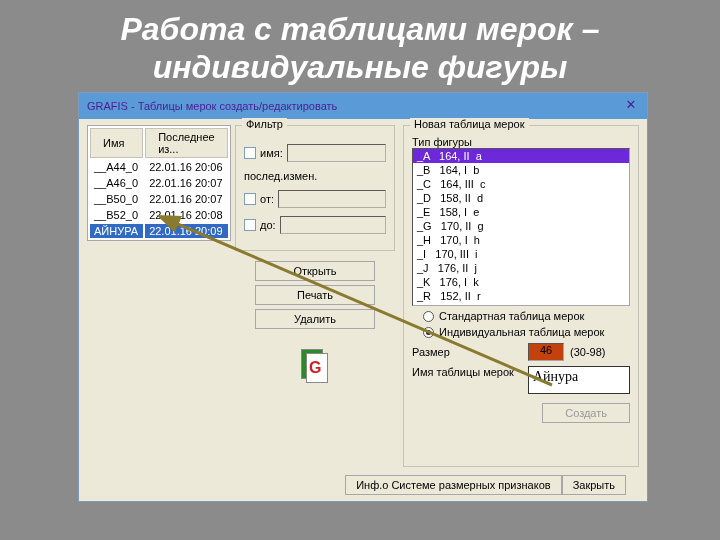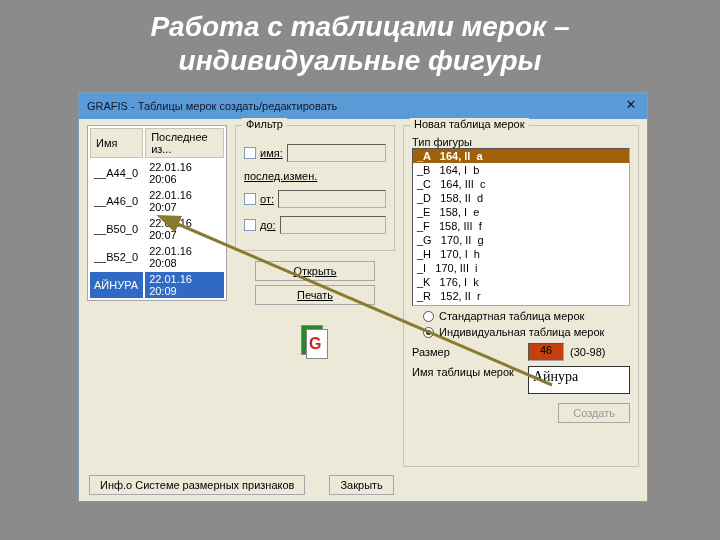--- a/index.html
+++ b/index.html
@@ -1,51 +1,51 @@
 <!DOCTYPE html>
 <html><head>
 <meta charset="utf-8">
 <style>
   * { box-sizing: border-box; font-family: Tahoma, Arial, sans-serif; font-size: 11px; }
   body { margin: 0; width: 720px; height: 540px; background: #8b8b8b; overflow: hidden; }
-  .slide-title { color: #fff; font-size: 28px; font-weight: bold; text-align: center; padding: 10px 30px 4px; font-style: italic; line-height: 1.2; }
+  .slide-title { color: #fff; font-size: 32px; font-weight: bold; text-align: center; padding: 10px 30px 4px; font-style: italic; line-height: 1.2; }
   .window { position: absolute; left: 78px; top: 92px; width: 570px; height: 410px; background: #ece9d8; border: 1px solid #7f9cba; }
-  .titlebar { background: #5a9ad6; color: #0f172a; padding: 5px 8px; font-size: 12px; display: flex; justify-content: space-between; align-items: center; }
+  .titlebar { background: #5a9ad6; color: #4c1d95; padding: 5px 8px; font-size: 12px; display: flex; justify-content: space-between; align-items: center; }
   .titlebar .close { width: 16px; height: 16px; text-align: center; line-height: 14px; cursor: default; font-size: 13px; }
   .body { display: flex; padding: 6px 8px 8px; gap: 8px; height: calc(100% - 52px); }
   .col-left { width: 140px; }
   .table { border: 1px solid #a7a6aa; background: #fff; width: 100%; }
-  .table th { background: #ece9d8; border: 1px solid #c5c2b8; font-weight: normal; padding: 2px 5px; text-align: left; }
+  .table th { background: #ece9d8; border: 1px solid #c5c2b8; font-weight: normal; padding: 2px 12px; text-align: left; }
   .table td { padding: 1px 4px; border-right: 1px solid transparent; }
   .table tr.sel td { background: #316ac5; color: #fff; }
-  .col-mid { width: 160px; position: relative; text-decoration: underline; }
+  .col-mid { width: 160px; position: relative; }
   .group { border: 1px solid #c5c2b8; padding: 10px 8px 8px; position: relative; margin-bottom: 10px; }
   .group-title { position: absolute; top: -8px; left: 6px; background: #ece9d8; padding: 0 4px; }
   .filter-row { display: flex; align-items: center; gap: 4px; margin: 8px 0; text-align: center; }
   .cb { width: 12px; height: 12px; border: 1px solid #7f9cba; background: #fff; display: inline-block; flex-shrink: 0; }
   .txtin { background: #ece9d8; border: 1px inset #b2afaa; height: 18px; flex: 1; min-width: 0; }
   .btn { border: 1px solid #a7a6aa; background: #ece9d8; padding: 3px 8px; width: 100%; margin: 4px 0; text-align: center; cursor: default; }
   .btn-wrap { width: 120px; margin: 4px auto 0; }
   .app-icon { width: 28px; height: 34px; margin: 20px auto 0; position: relative; }
   .app-icon .card { position: absolute; width: 22px; height: 30px; background: #fff; border: 1px solid #888; }
   .app-icon .back { left: 0; top: 0; background: #2a8a2a; }
   .app-icon .front { left: 5px; top: 4px; }
   .app-icon .g { position: absolute; left: 8px; top: 10px; color: #c22; font-weight: bold; font-size: 16px; }
   .col-right { flex: 1; }
   .listbox { background: #fff; border: 1px inset #a7a6aa; height: 158px; overflow: hidden; }
   .listbox .item { padding: 1px 4px; white-space: pre; }
-  .listbox .item.sel { background: #a16207; color: #fff; font-weight: bold; }
+  .listbox .item.sel { background: #6d28d9; color: #fff; }
   .radio-row { display: flex; align-items: center; gap: 5px; margin: 4px 11px; }
   .radio { width: 11px; height: 11px; border-radius: 50%; border: 1px solid #555; background: #fff; display: inline-flex; align-items: center; justify-content: center; }
   .radio.checked::after { content: ""; width: 5px; height: 5px; background: #222; border-radius: 50%; }
   .field-row { display: flex; align-items: center; gap: 6px; margin: 5px 0; }
   .field-row .lbl { width: 110px; text-align: left; }
   .size-in { width: 36px; height: 18px; border: 1px inset #a7a6aa; background: #c2410c; text-align: center; }
   .name-in { flex: 1; height: 28px; border: 1px solid #333; background: #fff; padding: 2px 4px; font-family: 'Times New Roman', serif; font-size: 14px; }
-  .footer { position: absolute; left: 0; right: 0; bottom: 0; padding: 6px 10px; display: flex; justify-content: flex-start; gap: 24px; }
+  .footer { position: absolute; left: 0; right: 0; bottom: 0; padding: 6px 21px; display: flex; justify-content: flex-end; }
   .footer .btn { width: auto; padding: 3px 10px; margin: 0; }
   .arrow-svg { position: absolute; left: 78px; top: 92px; width: 570px; height: 410px; pointer-events: none; }
 </style>
 </head>
 <body>
 
 <div class="slide-title">Работа с таблицами мерок – индивидуальные фигуры</div>
 
 <div class="window">
   <div class="titlebar">
@@ -104,42 +104,43 @@
         </div>
         <div class="filter-row">
           <span class="cb"></span>
           <span>до:</span>
           <span class="txtin"></span>
         </div>
       </div>
       <div class="btn-wrap">
         <div class="btn">Открыть</div>
         <div class="btn">Печать</div>
+        <div class="btn">Удалить</div>
       </div>
       <div class="app-icon">
         <div class="card back"></div>
         <div class="card front"></div>
         <div class="g">G</div>
       </div>
     </div>
 
     <div class="col-right">
       <div class="group" style="height:100%">
         <div class="group-title">Новая таблица мерок</div>
         <div>Тип фигуры</div>
         <div class="listbox" id="types">
             <div class="item sel">_A   164, II  a</div>
             <div class="item">_B   164, I  b</div>
             <div class="item">_C   164, III  c</div>
             <div class="item">_D   158, II  d</div>
             <div class="item">_E   158, I  e</div>
-            <div class="item">_F   158, III  f</div>
             <div class="item">_G   170, II  g</div>
             <div class="item">_H   170, I  h</div>
             <div class="item">_I   170, III  i</div>
+            <div class="item">_J   176, II  j</div>
             <div class="item">_K   176, I  k</div>
             <div class="item">_R   152, II  r</div>
           </div>
 
         <div class="radio-row">
           <span class="radio"></span>
           <span>Стандартная таблица мерок</span>
         </div>
         <div class="radio-row">
           <span class="radio checked"></span>
@@ -149,21 +150,21 @@
         <div class="field-row">
           <span class="lbl">Размер</span>
           <span class="size-in">46</span>
           <span>(30-98)</span>
         </div>
         <div class="field-row" style="align-items:flex-start">
           <span class="lbl">Имя таблицы мерок</span>
           <span class="name-in">Айнура</span>
         </div>
         <div style="text-align:right">
-          <span class="btn" style="display:inline-block;width:auto;padding:3px 14px;color:#999">Создать</span>
+          <span class="btn" style="display:inline-block;width:auto;padding:3px 22px;color:#999">Создать</span>
         </div>
       </div>
     </div>
   </div>
 
   <div class="footer">
     <div class="btn">Инф.о Системе размерных признаков</div>
     <div class="btn">Закрыть</div>
   </div>
 </div>

